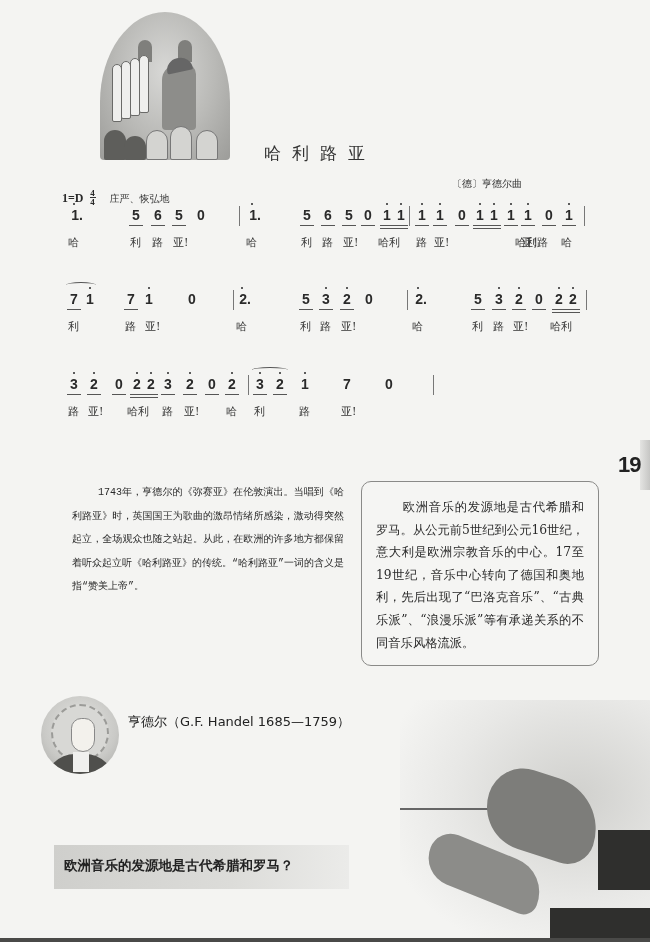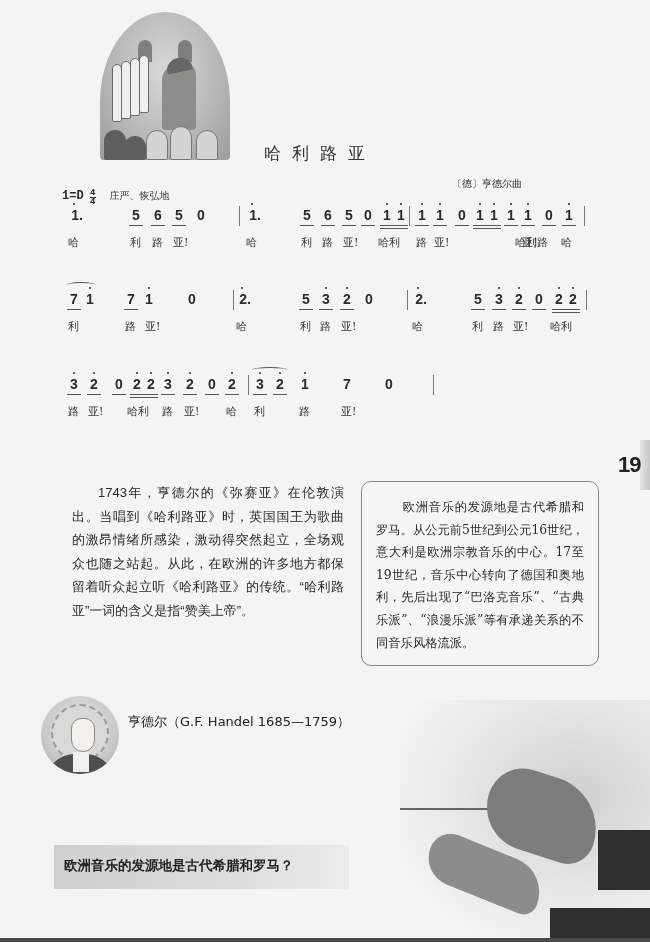--- a/index.html
+++ b/index.html
@@ -30,21 +30,21 @@
 
   .song-title {
     position: absolute; left: 264px; top: 142px;
     font-size: 17px; letter-spacing: 11px; color: #333;
     font-family: "DejaVu Serif", serif;
   }
   .composer { position: absolute; left: 452px; top: 177px; font-size: 10px; color: #333; }
 
   .key {
     position: absolute; left: 62px; top: 189px; font-size: 12px; font-weight: bold;
-    font-family: Liberation Mono, monospace; display: flex; align-items: flex-start; gap: 4px;
+    font-family: Liberation Serif, serif; display: flex; align-items: flex-end; gap: 4px;
   }
   .meter { display: inline-flex; flex-direction: column; align-items: center; font-size: 9px; line-height: 8px; margin-left: 2px; }
   .meter .bar { width: 6px; height: 1px; background: #333; }
   .tempo { font-size: 10px; font-weight: normal; margin-left: 10px; color: #333; }
 
   
   .row { position: absolute; left: 0; width: 650px; }
   .note {
     position: absolute; font-family: "Liberation Sans", "DejaVu Sans", sans-serif;
     font-weight: bold; font-size: 14px; color: #2a2a2a; text-align: center; width: 12px;
@@ -56,22 +56,22 @@
   .slur { position: absolute; border-top: 1px solid #555; border-radius: 50% 50% 0 0; height: 6px; }
 
   .page-num {
     position: absolute; left: 618px; top: 452px; font-size: 22px; font-weight: bold;
     font-family: "Liberation Sans", sans-serif; letter-spacing: -1px; color: #222;
   }
   .page-num-shadow { position: absolute; left: 640px; top: 440px; width: 10px; height: 50px; background: linear-gradient(to right, #e4e4e2, #c6c6c4); }
 
   .body-text {
     position: absolute; left: 72px; top: 481px; width: 272px;
-    font-size: 13px; line-height: 23.6px; color: #2a2a2a; text-align: justify;
-    font-family: Liberation Sans, sans-serif;
+    font-size: 10px; line-height: 23.6px; color: #2a2a2a; text-align: justify;
+    font-family: Liberation Mono, monospace;
   }
   .body-text .indent { display: inline-block; width: 26px; }
 
   .sidebar-box {
     position: absolute; left: 361px; top: 481px; width: 238px; height: 185px;
     border: 1.5px solid #8a8a88; border-radius: 10px;
     padding: 14px 14px 10px 14px; background: #f5f5f3;
   }
   .sidebar-text { font-size: 12.3px; line-height: 22.6px; color: #2a2a2a; text-align: justify; }
   .sidebar-text .indent { display: inline-block; width: 26px; }

